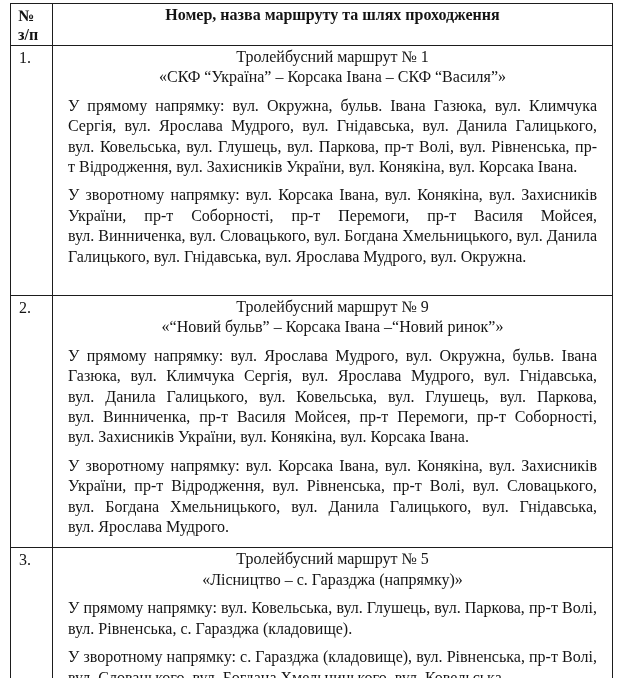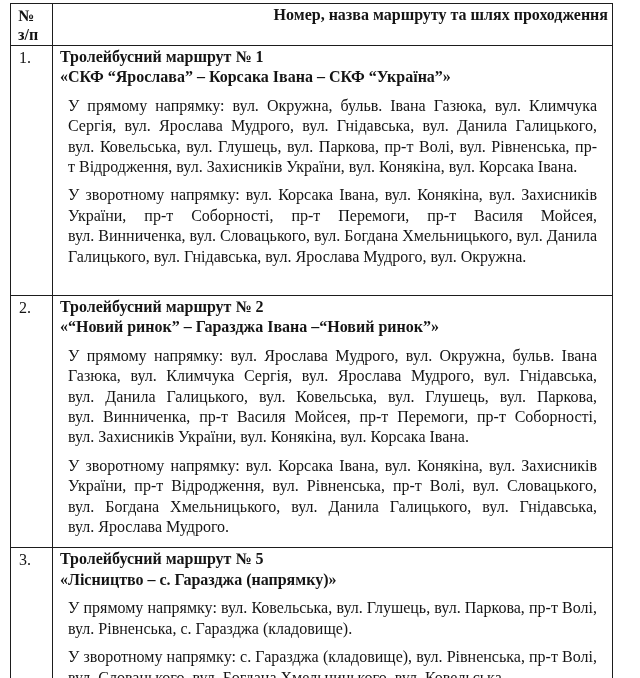--- a/index.html
+++ b/index.html
@@ -35,39 +35,39 @@
   th.num-header {
     font-weight: bold;
     text-align: left;
     font-size: 16px;
     line-height: 19px;
     padding: 2px 2px 1px 7px;
   }
   th.num-header span { display: block; }
   th.route-header {
     font-weight: bold;
-    text-align: right;
+    text-align: center;
     vertical-align: middle;
     font-size: 16px;
     padding: 2px 4px;
   }
   td.num-cell {
     font-size: 16px;
     line-height: 20px;
     padding: 2px 2px 0 8px;
     font-weight: normal;
   }
   td.route-cell {
     font-size: 16px;
     line-height: 20.4px;
     padding: 1px 7px 2px 7px;
   }
   .route-title {
-    font-weight: bold;
-    text-align: left;
+    font-weight: normal;
+    text-align: center;
   }
   td.route-cell p {
     margin: 8px;
     text-align: justify;
   }
 </style>
 </head>
 <body>
 
 <div class="page">
@@ -83,30 +83,30 @@
           <span>з/п</span>
         </th>
         <th class="route-header">Номер, назва маршруту та шлях проходження</th>
       </tr>
     </thead>
     <tbody>
       <tr class="row-1">
         <td class="num-cell">1.</td>
         <td class="route-cell">
           <div class="route-title">Тролейбусний маршрут № 1</div>
-          <div class="route-title">«СКФ “Ярослава” – Корсака Івана – СКФ “Україна”»</div>
+          <div class="route-title">«СКФ “Україна” – Корсака Івана – СКФ “Василя”»</div>
           <p>У прямому напрямку: вул.&nbsp;Окружна, бульв.&nbsp;Івана Газюка, вул.&nbsp;Климчука Сергія, вул.&nbsp;Ярослава Мудрого, вул.&nbsp;Гнідавська, вул.&nbsp;Данила Галицького, вул.&nbsp;Ковельська, вул.&nbsp;Глушець, вул.&nbsp;Паркова, пр-т&nbsp;Волі, вул.&nbsp;Рівненська, пр-т&nbsp;Відродження, вул.&nbsp;Захисників України, вул.&nbsp;Конякіна, вул.&nbsp;Корсака Івана.</p>
           <p>У зворотному напрямку: вул.&nbsp;Корсака Івана, вул.&nbsp;Конякіна, вул.&nbsp;Захисників України, пр-т&nbsp;Соборності, пр-т&nbsp;Перемоги, пр-т&nbsp;Василя Мойсея, вул.&nbsp;Винниченка, вул.&nbsp;Словацького, вул.&nbsp;Богдана Хмельницького, вул.&nbsp;Данила Галицького, вул.&nbsp;Гнідавська, вул.&nbsp;Ярослава Мудрого, вул.&nbsp;Окружна.</p>
         </td>
       </tr>
       <tr class="row-2">
         <td class="num-cell">2.</td>
         <td class="route-cell">
-          <div class="route-title">Тролейбусний маршрут № 2</div>
-          <div class="route-title">«“Новий ринок” – Гаразджа Івана –“Новий ринок”»</div>
+          <div class="route-title">Тролейбусний маршрут № 9</div>
+          <div class="route-title">«“Новий бульв” – Корсака Івана –“Новий ринок”»</div>
           <p>У прямому напрямку: вул.&nbsp;Ярослава Мудрого, вул.&nbsp;Окружна, бульв.&nbsp;Івана Газюка, вул.&nbsp;Климчука Сергія, вул.&nbsp;Ярослава Мудрого, вул.&nbsp;Гнідавська, вул.&nbsp;Данила Галицького, вул.&nbsp;Ковельська, вул.&nbsp;Глушець, вул.&nbsp;Паркова, вул.&nbsp;Винниченка, пр-т&nbsp;Василя Мойсея, пр-т&nbsp;Перемоги, пр-т&nbsp;Соборності, вул.&nbsp;Захисників України, вул.&nbsp;Конякіна, вул.&nbsp;Корсака Івана.</p>
           <p>У зворотному напрямку: вул.&nbsp;Корсака Івана, вул.&nbsp;Конякіна, вул.&nbsp;Захисників України, пр-т&nbsp;Відродження, вул.&nbsp;Рівненська, пр-т&nbsp;Волі, вул.&nbsp;Словацького, вул.&nbsp;Богдана Хмельницького, вул.&nbsp;Данила Галицького, вул.&nbsp;Гнідавська, вул.&nbsp;Ярослава Мудрого.</p>
         </td>
       </tr>
       <tr class="row-3">
         <td class="num-cell">3.</td>
         <td class="route-cell">
           <div class="route-title">Тролейбусний маршрут № 5</div>
           <div class="route-title">«Лісництво – с. Гаразджа (напрямку)»</div>
           <p>У прямому напрямку: вул.&nbsp;Ковельська, вул.&nbsp;Глушець, вул.&nbsp;Паркова, пр-т&nbsp;Волі, вул.&nbsp;Рівненська, с.&nbsp;Гаразджа (кладовище).</p>

